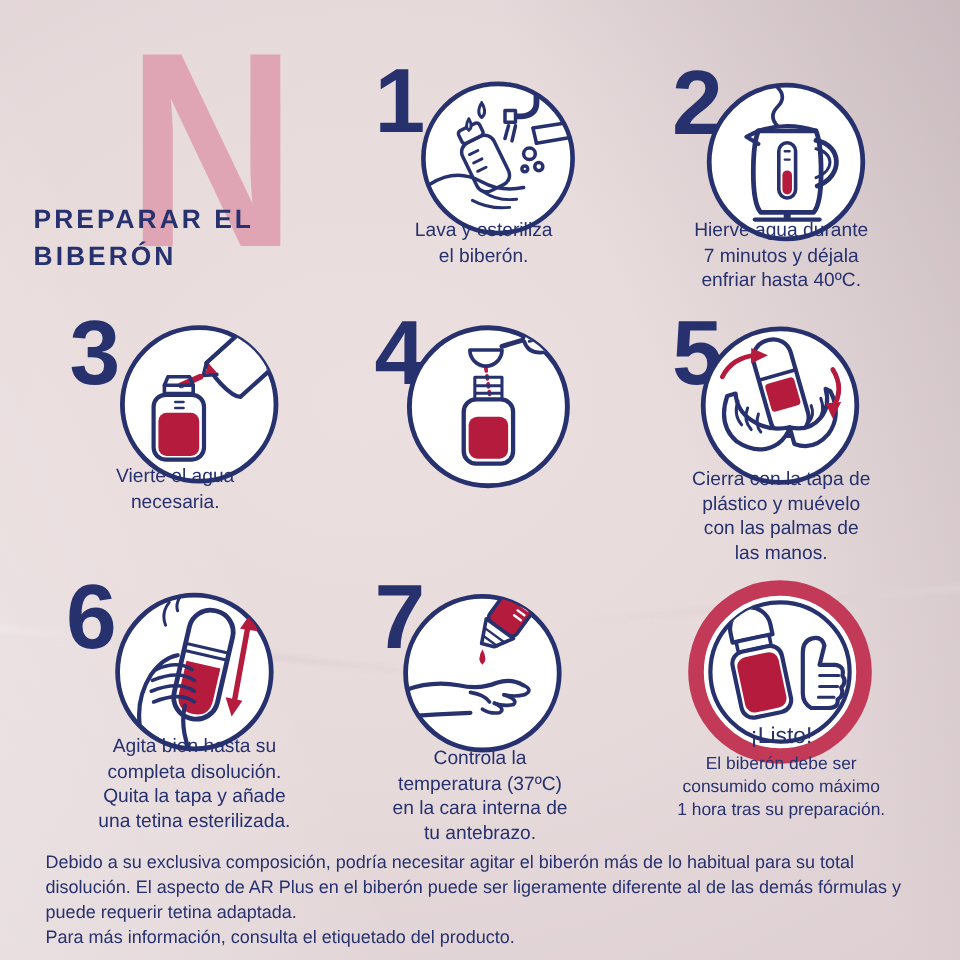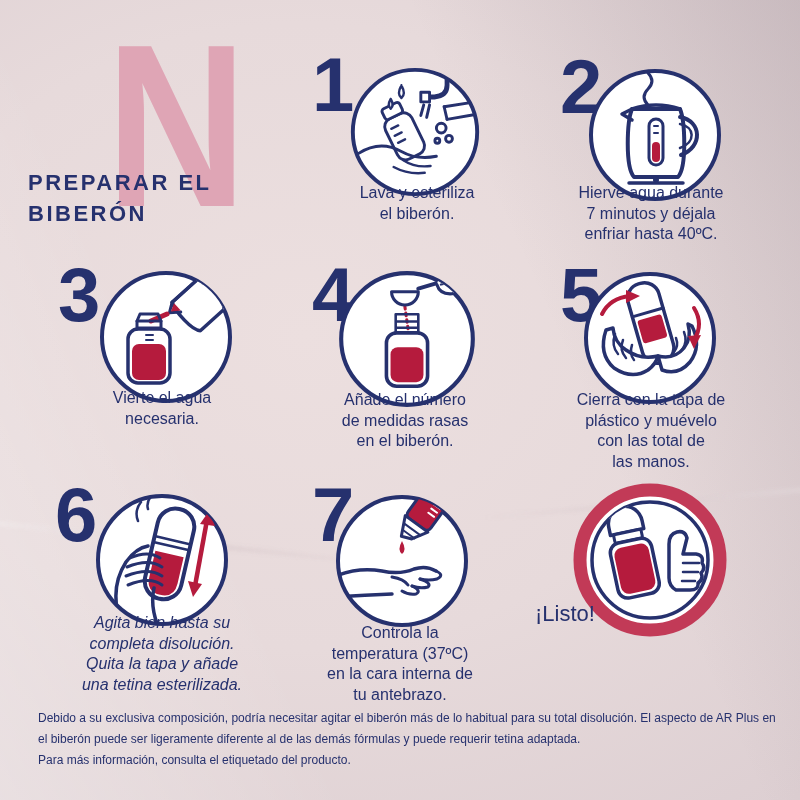--- a/index.html
+++ b/index.html
@@ -34,38 +34,38 @@
   .num{
     position:absolute;font-size:76px;line-height:66px;font-weight:bold;color:#26316e;
   }
   .icircle{position:absolute;}
   .icircle svg{display:block;}
   .caption{
     position:absolute;text-align:center;color:#26316e;
     font-size:16px;line-height:20.5px;white-space:pre-line;
   }
   .listo-title{
-    position:absolute;text-align:left;color:#26316e;
-    font-size:22px;line-height:24px;font-weight:normal;
+    position:absolute;text-align:center;color:#26316e;
+    font-size:19px;line-height:24px;font-weight:normal;
   }
   .listo-caption{
     position:absolute;text-align:center;color:#26316e;
     font-size:14.5px;line-height:19px;white-space:pre-line;
   }
   .footer{
     position:absolute;left:38px;top:708px;width:742px;
-    color:#26316e;font-size:12px;line-height:21px;white-space:pre-line;
+    color:#26316e;font-size:15px;line-height:21px;white-space:pre-line;
   }
   
-  .n1{left:312px;top:52px;}  .c1{left:347px;top:64px;}  .t1{left:302px;top:183px;width:230px;}
+  .n1{left:312px;top:52px;}  .c1{left:347px;top:64px;}  .t1{left:288px;top:183px;width:230px;}
   .n2{left:560px;top:54px;}  .c2{left:585px;top:65px;}  .t2{left:535px;top:183px;width:232px;}
-  .n3{left:58px; top:262px;} .c3{left:96px; top:267px;} .t3{left:50px; top:388px;width:224px;}
+  .n3{left:58px; top:262px;} .c3{left:96px; top:267px;} .t3{left:34px; top:388px;width:224px;}
   .n4{left:312px;top:262px;} .c4{left:335px;top:267px;} .t4{left:290px;top:390px;width:230px;}
   .n5{left:560px;top:262px;} .c5{left:580px;top:268px;} .t5{left:535px;top:390px;width:232px;}
-  .n6{left:55px; top:482px;} .c6{left:92px; top:490px;} .t6{left:40px; top:613px;width:244px;font-style:italic;}
+  .n6{left:55px; top:482px;} .c6{left:92px; top:490px;} .t6{left:40px; top:613px;width:244px;}
   .n7{left:312px;top:482px;} .c7{left:332px;top:491px;} .t7{left:285px;top:623px;width:230px;}
   .c8{left:570px;top:480px;} .t8a{left:535px;top:602px;width:232px;} .t8b{left:528px;top:628px;width:246px;}
 </style>
 </head>
 <body>
 
 <div class="stage">
   <div class="seam"></div>
   <div class="seam2"></div>
 
@@ -180,23 +180,20 @@
         <rect x="50" y="64" width="40" height="52" rx="10" fill="#ffffff"></rect>
         <rect x="54" y="78" width="32" height="34" rx="7" fill="#b51b3d" stroke="none"></rect>
         <path d="M59,46 v18 M81,46 v18 M59,46 h22 M59,53 h22 M59,59 h22" stroke-width="2.5"></path>
         <path d="M55,24 a13,13 0 0 0 26,0 z" fill="#ffffff" stroke-width="3"></path>
         <path d="M81,21 L108,13" stroke-width="4"></path>
         <path d="M103,4 q17,-5 21,8 q2,12 -10,14 q-12,1 -15,-9" fill="#ffffff" stroke-width="3"></path>
         <path d="M104,10 q7,-2 12,1 M103,17 q7,-2 12,1" stroke-width="2.2"></path>
       </g>
     </svg>
   </div>
-  <div class="caption t4">Añade el número
-de medidas rasas
-en el biberón.</div>
 
   <div class="num n5">5</div>
   <div class="icircle c5">
     <svg width="140" height="140" viewBox="0 0 140 140">
       <defs>
           <clipPath id="cp5">
             <circle cx="70" cy="70" r="64"></circle>
           </clipPath>
         </defs>
       <circle cx="70" cy="70" r="64" fill="#ffffff" stroke="#26316e" stroke-width="4"></circle>
@@ -214,21 +211,21 @@
           <path d="M22,46 Q30,30 50,28"></path>
           <path d="M114,40 Q124,56 114,72"></path>
         </g>
         <path d="M46,22 L60,28 L46,35 Z" fill="#b51b3d" stroke="none"></path>
         <path d="M108,68 L114,81 L121,67 Z" fill="#b51b3d" stroke="none"></path>
       </g>
     </svg>
   </div>
   <div class="caption t5">Cierra con la tapa de
 plástico y muévelo
-con las total de
+con las palmas de
 las manos.</div>
 
   <div class="num n6">6</div>
   <div class="icircle c6">
     <svg width="140" height="140" viewBox="0 0 140 140">
       <defs>
           <clipPath id="cp6">
             <circle cx="70" cy="70" r="64"></circle>
           </clipPath>
         </defs>
@@ -300,16 +297,19 @@
           <rect x="49" y="52" width="28" height="9" rx="2" fill="#ffffff" stroke-width="3"></rect>
           <rect x="42" y="61" width="42" height="56" rx="10" fill="#ffffff"></rect>
           <rect x="45.5" y="66" width="35" height="47" rx="8" fill="#b51b3d" stroke="none"></rect>
         </g>
         <path d="M99,90 L99,64 Q99,54 107,52 Q115,50 117,58 L113,74 L126,74 Q134,75 132,83 Q136,88 131,93 Q134,99 128,103 Q129,110 120,110 L106,110 Q99,106 99,98 Z" fill="#ffffff"></path>
         <path d="M113,83 h16 M113,92 h15 M112,101 h13" stroke-width="2.5"></path>
       </g>
     </svg>
   </div>
   <div class="listo-title t8a">¡Listo!</div>
+  <div class="listo-caption t8b">El biberón debe ser
+consumido como máximo
+1 hora tras su preparación.</div>
 
   <div class="footer">Debido a su exclusiva composición, podría necesitar agitar el biberón más de lo habitual para su total disolución. El aspecto de AR Plus en el biberón puede ser ligeramente diferente al de las demás fórmulas y puede requerir tetina adaptada.
 Para más información, consulta el etiquetado del producto.</div>
 </div>
 
 </body></html>

